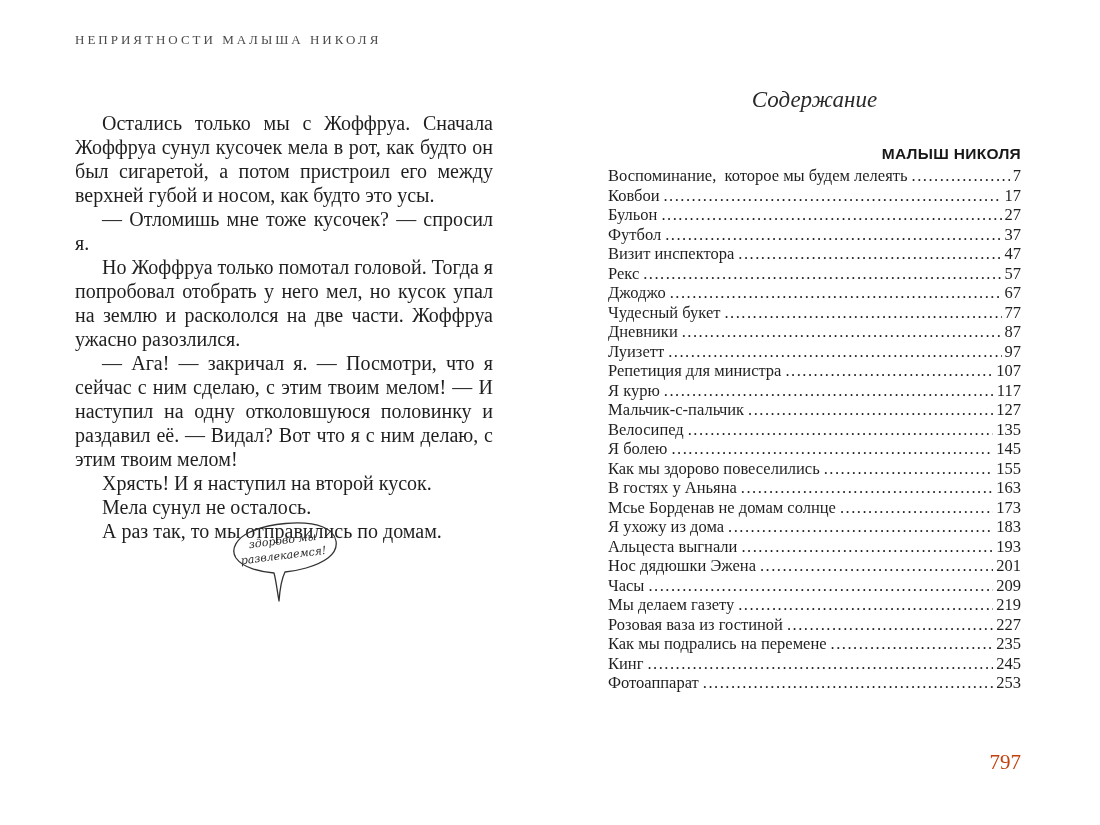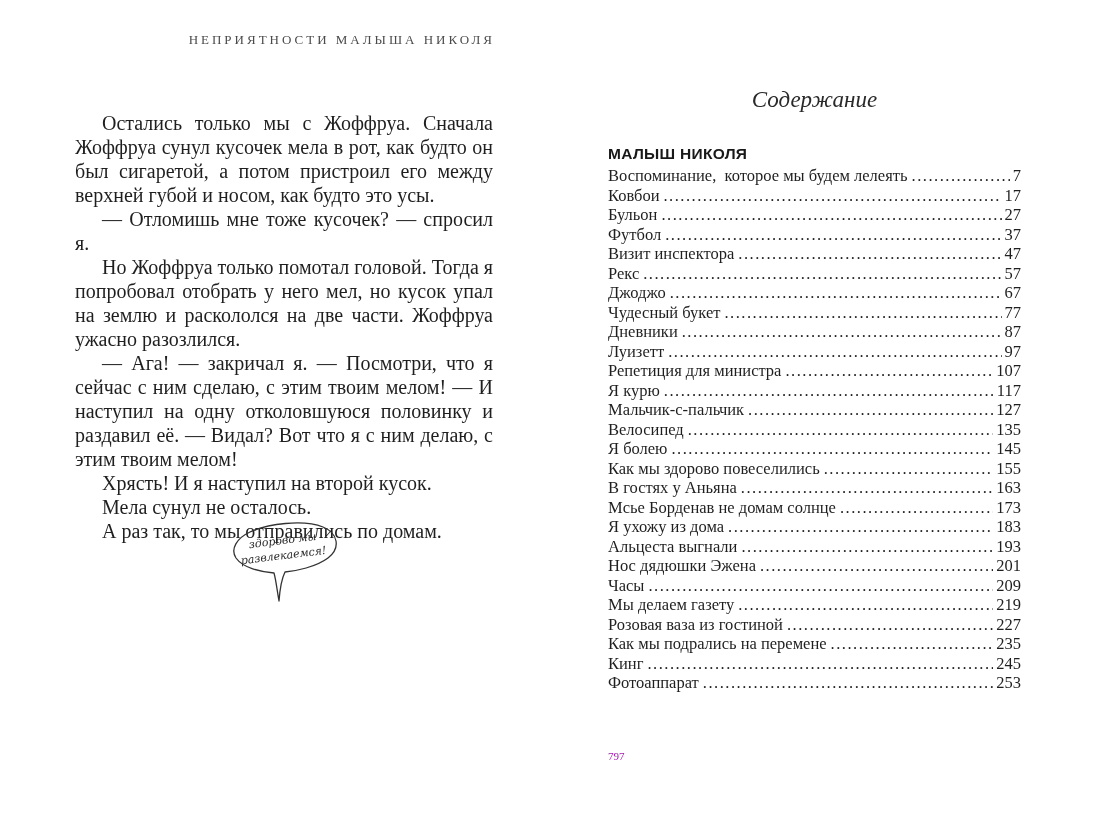--- a/index.html
+++ b/index.html
@@ -8,21 +8,21 @@
     background: #ffffff;
     font-family: "Liberation Serif", serif;
     color: #1f1f1f;
     position: relative;
     overflow: hidden;
   }
 
   
   .running-header {
     position: absolute; left: 75px; top: 32px; width: 420px;
-    text-align: right;
+    text-align: left;
     font-size: 13px; letter-spacing: 3px;
     color: #4a4a4a;
   }
   .story {
     position: absolute; left: 75px; top: 71px; width: 418px;
     font-size: 20px; line-height: 24px;
     text-align: justify;
     margin-top: 40px;
   }
   .story p { margin: 0; text-indent: 27px; }
@@ -40,21 +40,21 @@
   }
   .toc-title {
     padding-top: 69px;
     text-align: center;
     font-style: italic;
     font-size: 23px; line-height: 29px;
     color: #2a2a2a;
   }
   .toc-section-heading {
     margin-top: 30px; margin-bottom: 3px;
-    text-align: left;
+    text-align: right;
     font-family: "Liberation Sans", sans-serif;
     font-weight: bold;
     font-size: 15.5px; line-height: 19px;
     letter-spacing: 0.3px;
     color: #181818;
   }
   .toc-row {
     display: flex; align-items: baseline;
     font-size: 16.5px; line-height: 19.5px;
     white-space: nowrap;
@@ -65,22 +65,22 @@
     margin: 0 3px 0 4px; min-width: 8px;
   }
   .toc-leader::after {
     content: "......................................................................................................";
     letter-spacing: 1.5px; color: #1f1f1f;
   }
   .toc-page-num { flex: 0 0 auto; }
 
   .folio {
     position: absolute; left: 608px; top: 750px; width: 413px;
-    text-align: left;
-    font-size: 11px; color: #a21caf;
+    text-align: right;
+    font-size: 21px; color: #c2410c;
   }
 </style>
 </head>
 <body>
 
 <div class="running-header">НЕПРИЯТНОСТИ МАЛЫША НИКОЛЯ</div>
 
 <div class="story" id="story">
     <p>Остались только мы с Жоффруа. Сначала Жоффруа сунул кусочек мела в рот, как будто он был сигаретой, а потом пристроил его между верхней губой и носом, как будто это усы.</p>
     <p>— Отломишь мне тоже кусочек? — спросил я.</p>

